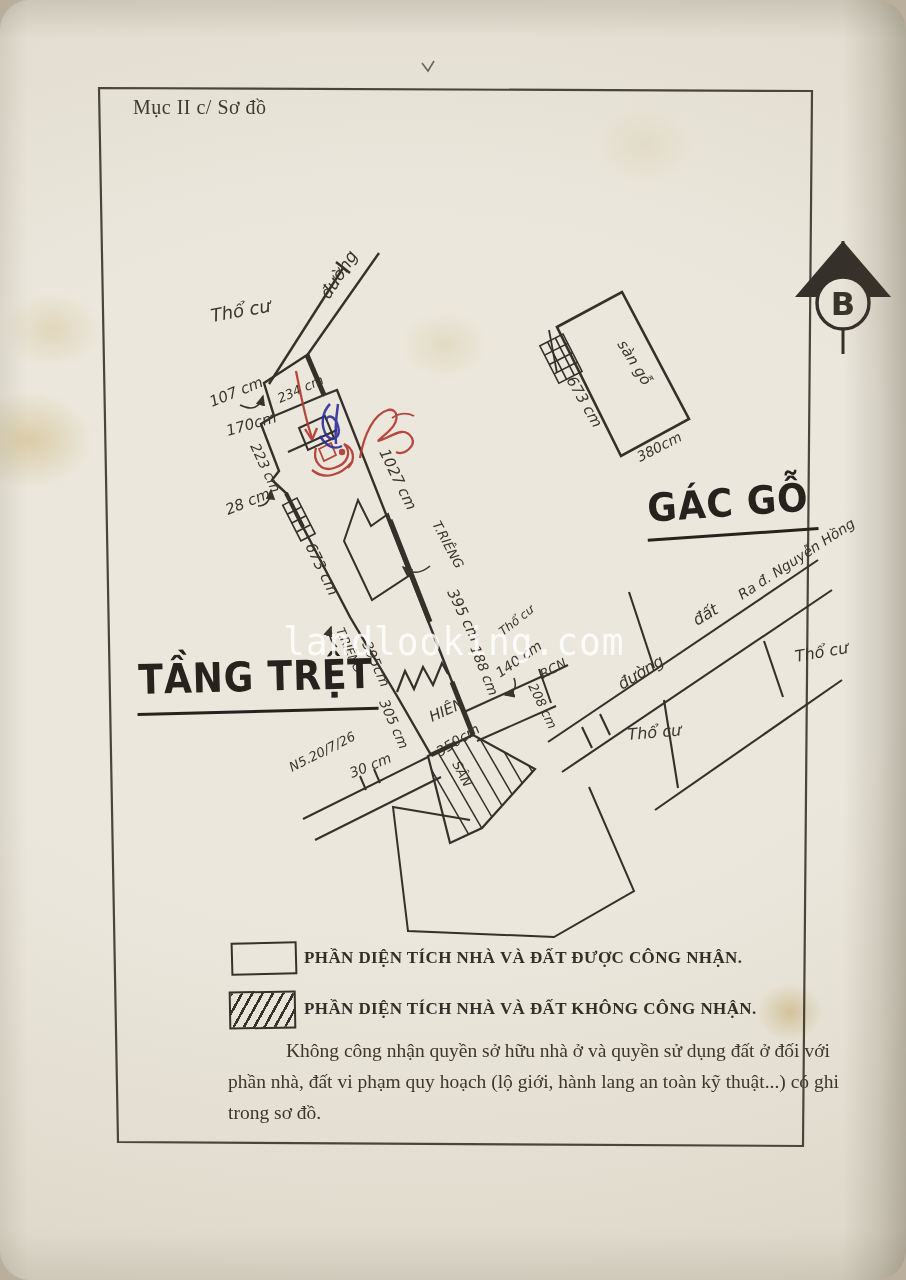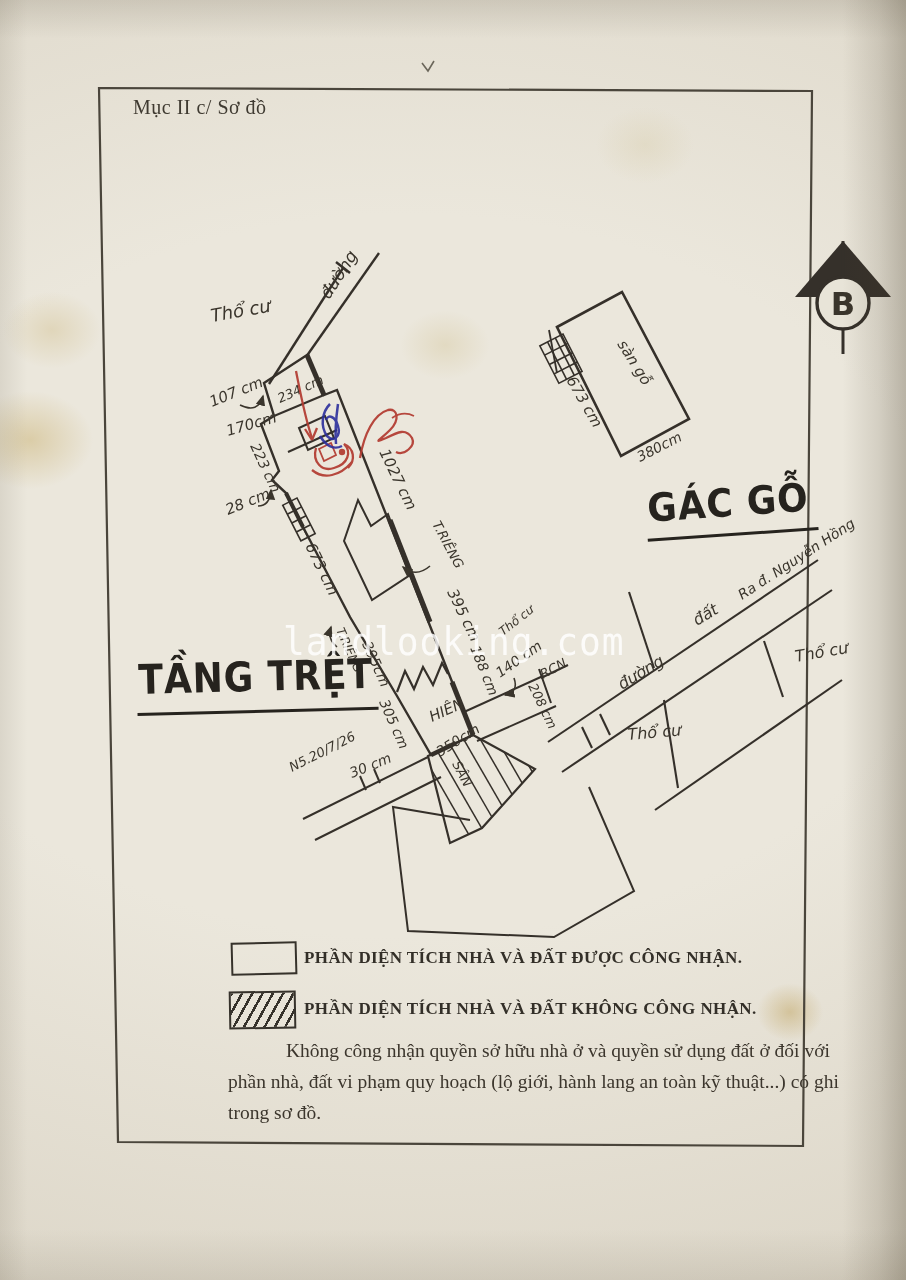--- a/index.html
+++ b/index.html
@@ -5,21 +5,21 @@
   html,body{margin:0;padding:0;background:#b9af9c;}
   .photo{position:relative;width:906px;height:1280px;overflow:hidden;
     background:
       radial-gradient(90px 70px at 30px 440px, rgba(196,168,95,.42), rgba(196,168,95,0) 70%),
       radial-gradient(70px 55px at 52px 330px, rgba(196,170,100,.28), rgba(196,170,100,0) 70%),
       radial-gradient(62px 48px at 445px 345px, rgba(200,180,120,.26), rgba(200,180,120,0) 72%),
       radial-gradient(46px 40px at 790px 1012px, rgba(188,158,85,.45), rgba(188,158,85,0) 72%),
       radial-gradient(70px 55px at 645px 145px, rgba(205,190,140,.22), rgba(205,190,140,0) 70%),
       radial-gradient(1400px 950px at 45% 45%, #ebe7dc 38%, #ded8ca 78%, #cfc7b4 100%),
       #d6cfc0;
-    font-family:"Liberation Serif", serif;}
+    font-family:"Liberation Serif", serif;border-radius:30px;}
   .photo::after{content:"";position:absolute;inset:0;pointer-events:none;
     background:
       linear-gradient(to right, rgba(0,0,0,0) 93%, rgba(70,60,40,.14) 97%, rgba(70,60,40,.30) 100%),
       linear-gradient(to bottom, rgba(70,60,40,.14), rgba(70,60,40,0) 3%),
       linear-gradient(to left, rgba(0,0,0,0) 97%, rgba(70,60,40,.10) 100%),
       linear-gradient(to top, rgba(70,60,40,.10), rgba(70,60,40,0) 4%);}
   .abs{position:absolute;}
   .doc-header{left:133px;top:96px;font-size:20px;color:#3f3a31;letter-spacing:.5px;}
   .title{font-family:"DejaVu Sans", sans-serif;font-weight:bold;color:#26231e;white-space:nowrap;}
   .title-ground{left:136px;top:656px;font-size:41px;letter-spacing:1px;

